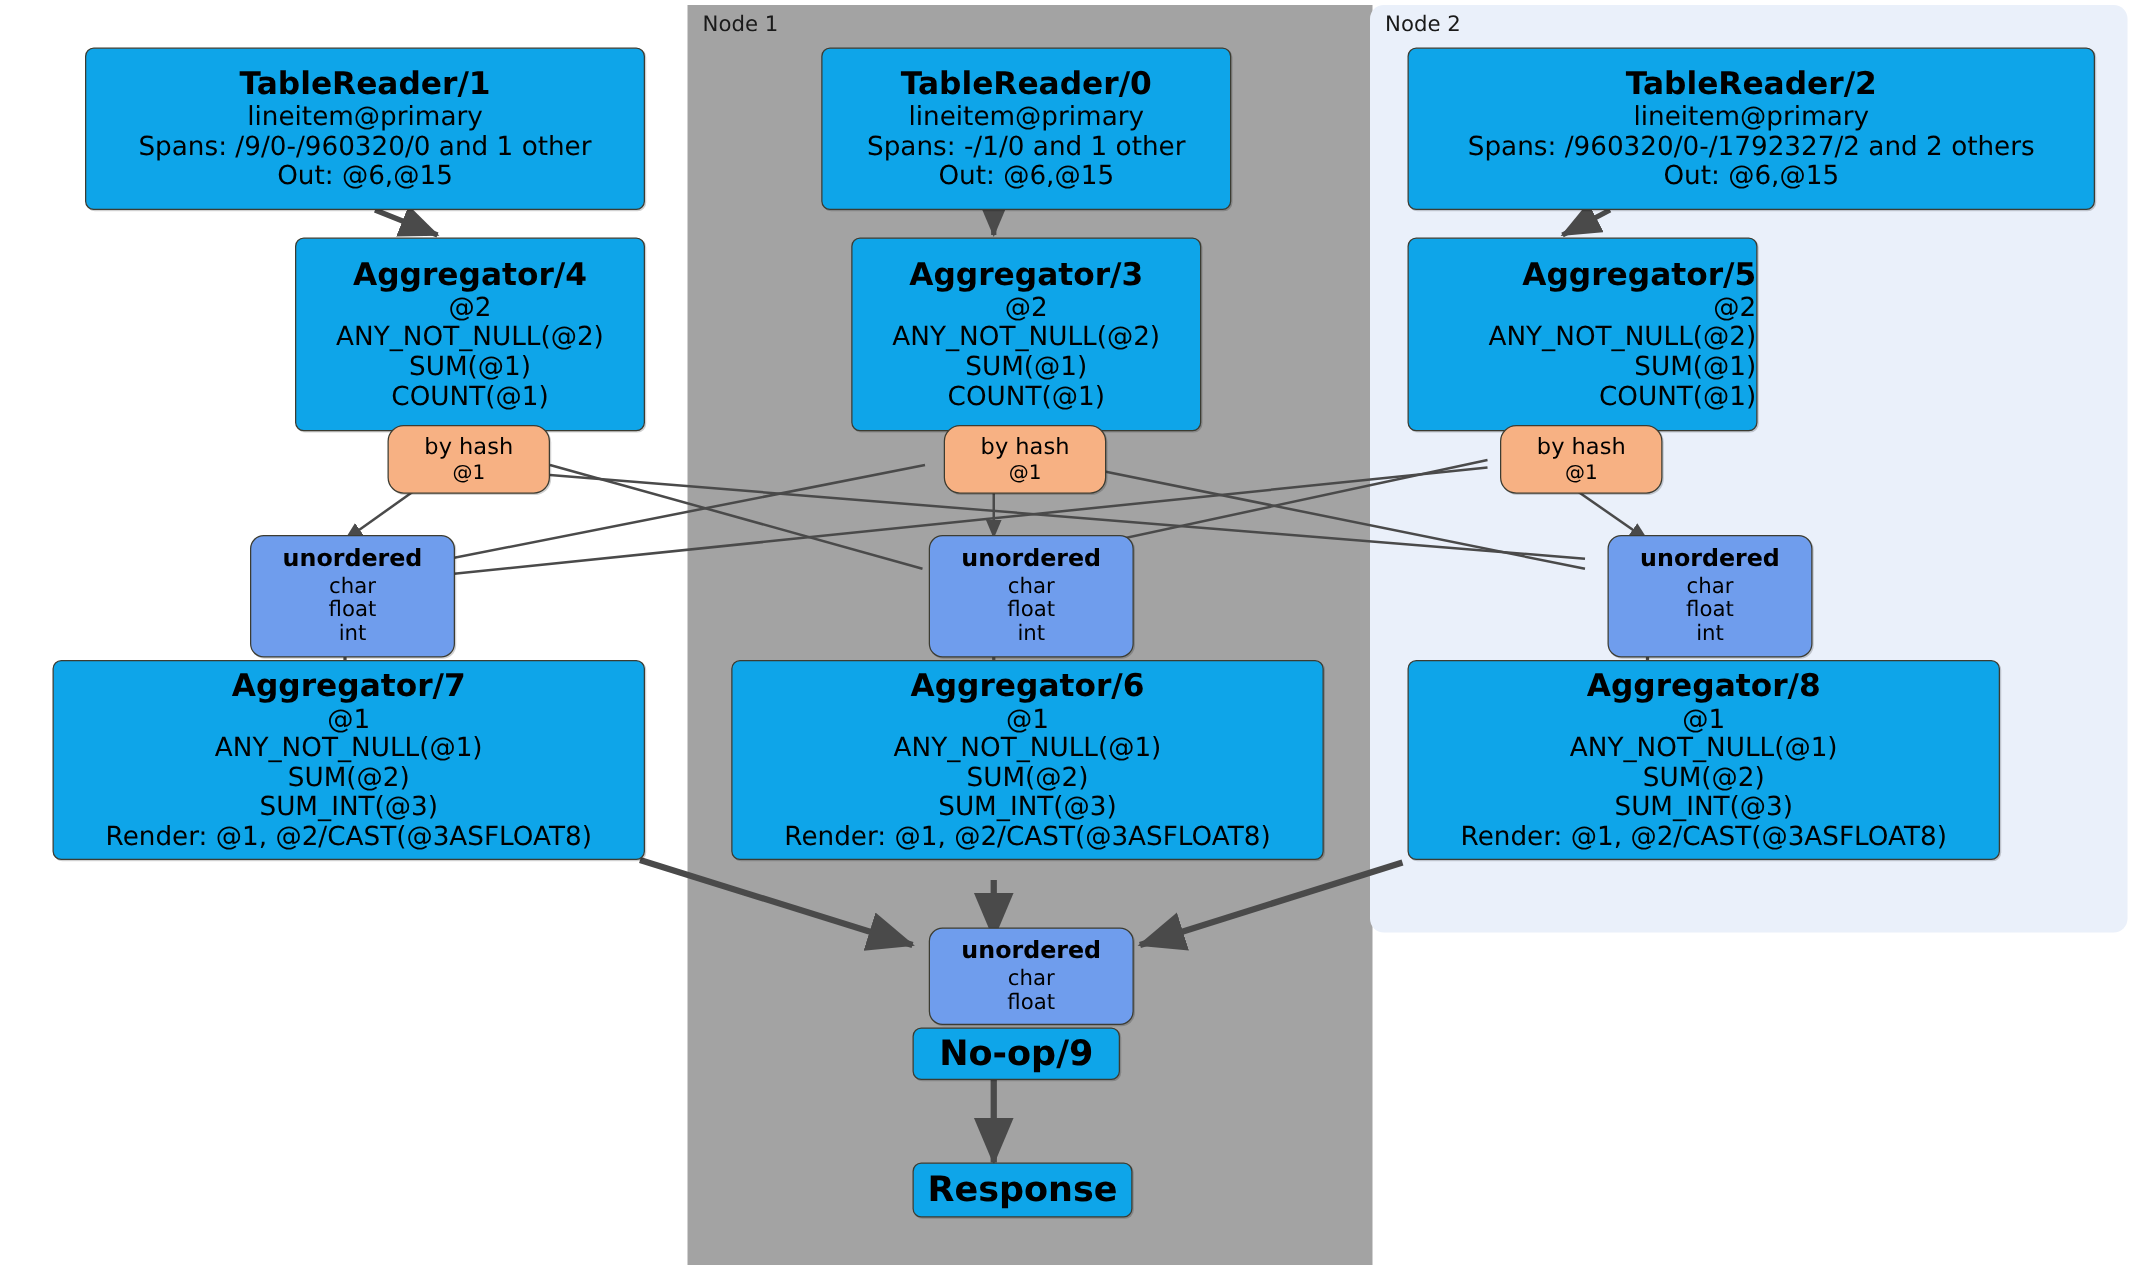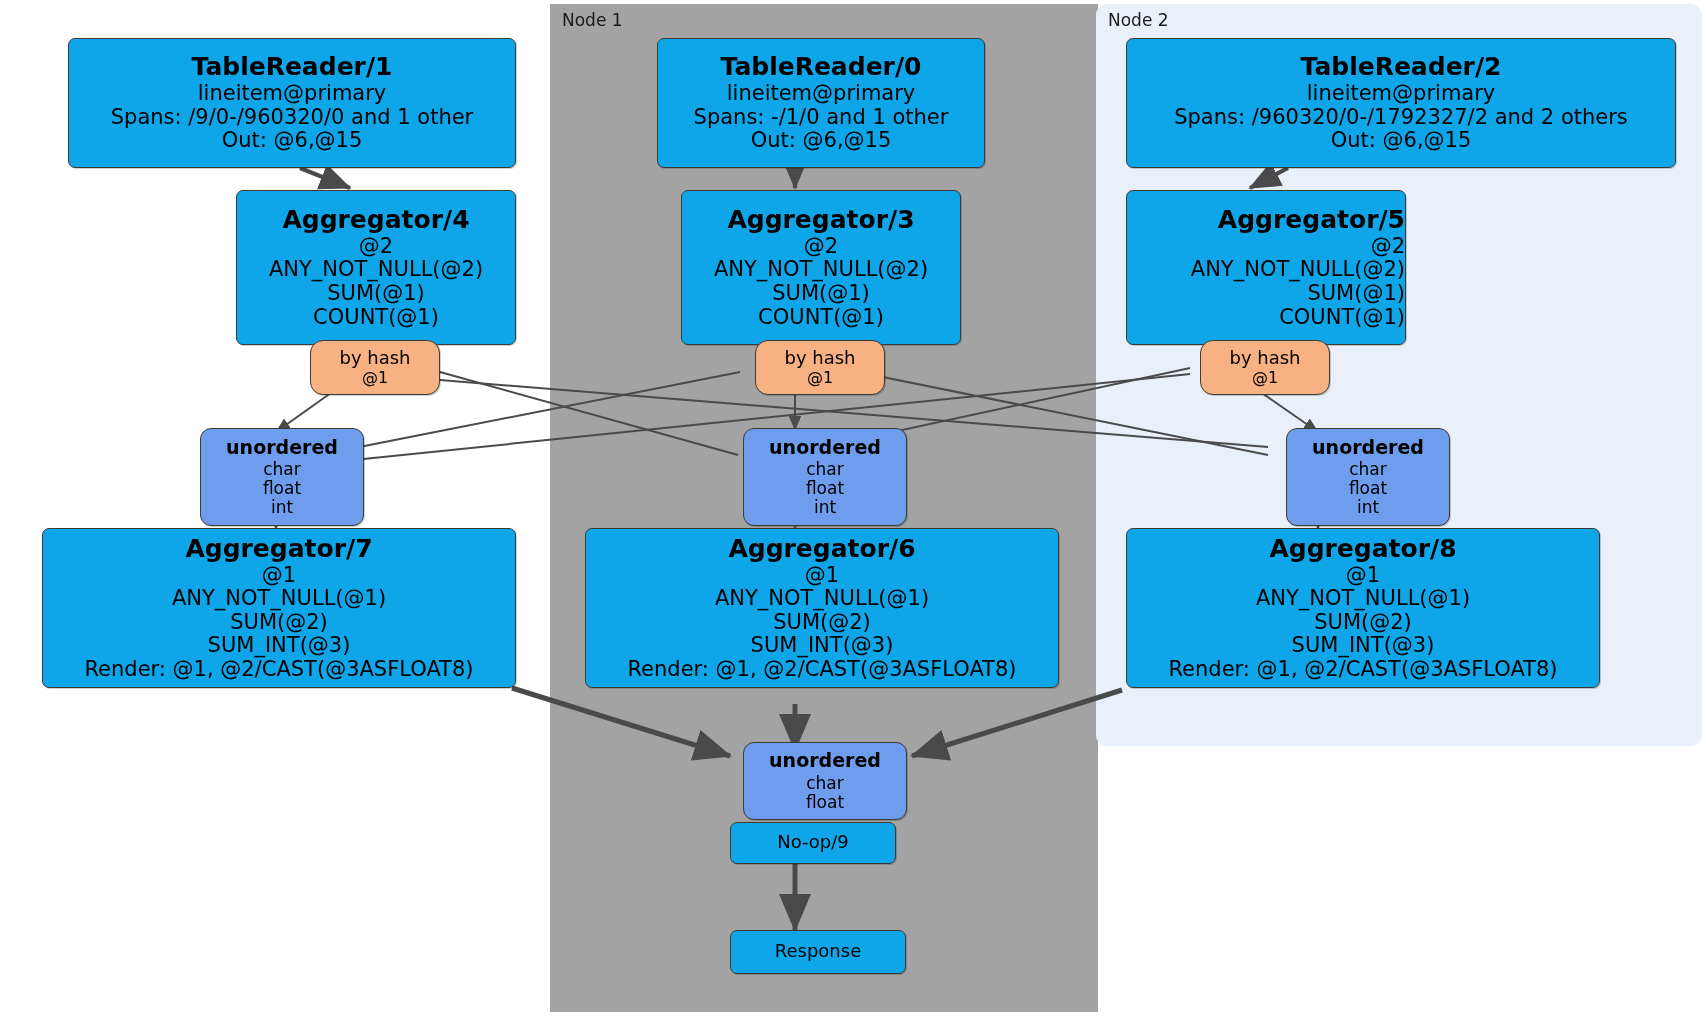--- a/index.html
+++ b/index.html
@@ -51,21 +51,21 @@
 
   .recv{
     background:#6f9ded;
     border:1.6px solid #3c3c32;
     border-radius:11px;
     box-shadow:1px 1px 0 rgba(0,0,0,.18);
   }
   .recv .title{font-weight:bold;font-size:19px;margin-bottom:2px;}
   .recv .line{font-size:17px;}
 
-  .small .title{font-size:18px;font-weight:normal;}
+  .small .title{font-size:28px;font-weight:bold;}
 </style>
 </head>
 <body>
 
 <div id="canvas">
 
 
   <div class="lane" style="left:550px;top:4px;width:548px;height:1008px;background:#a3a3a3;">
     <span class="lane-label">Node 1</span>
   </div>

